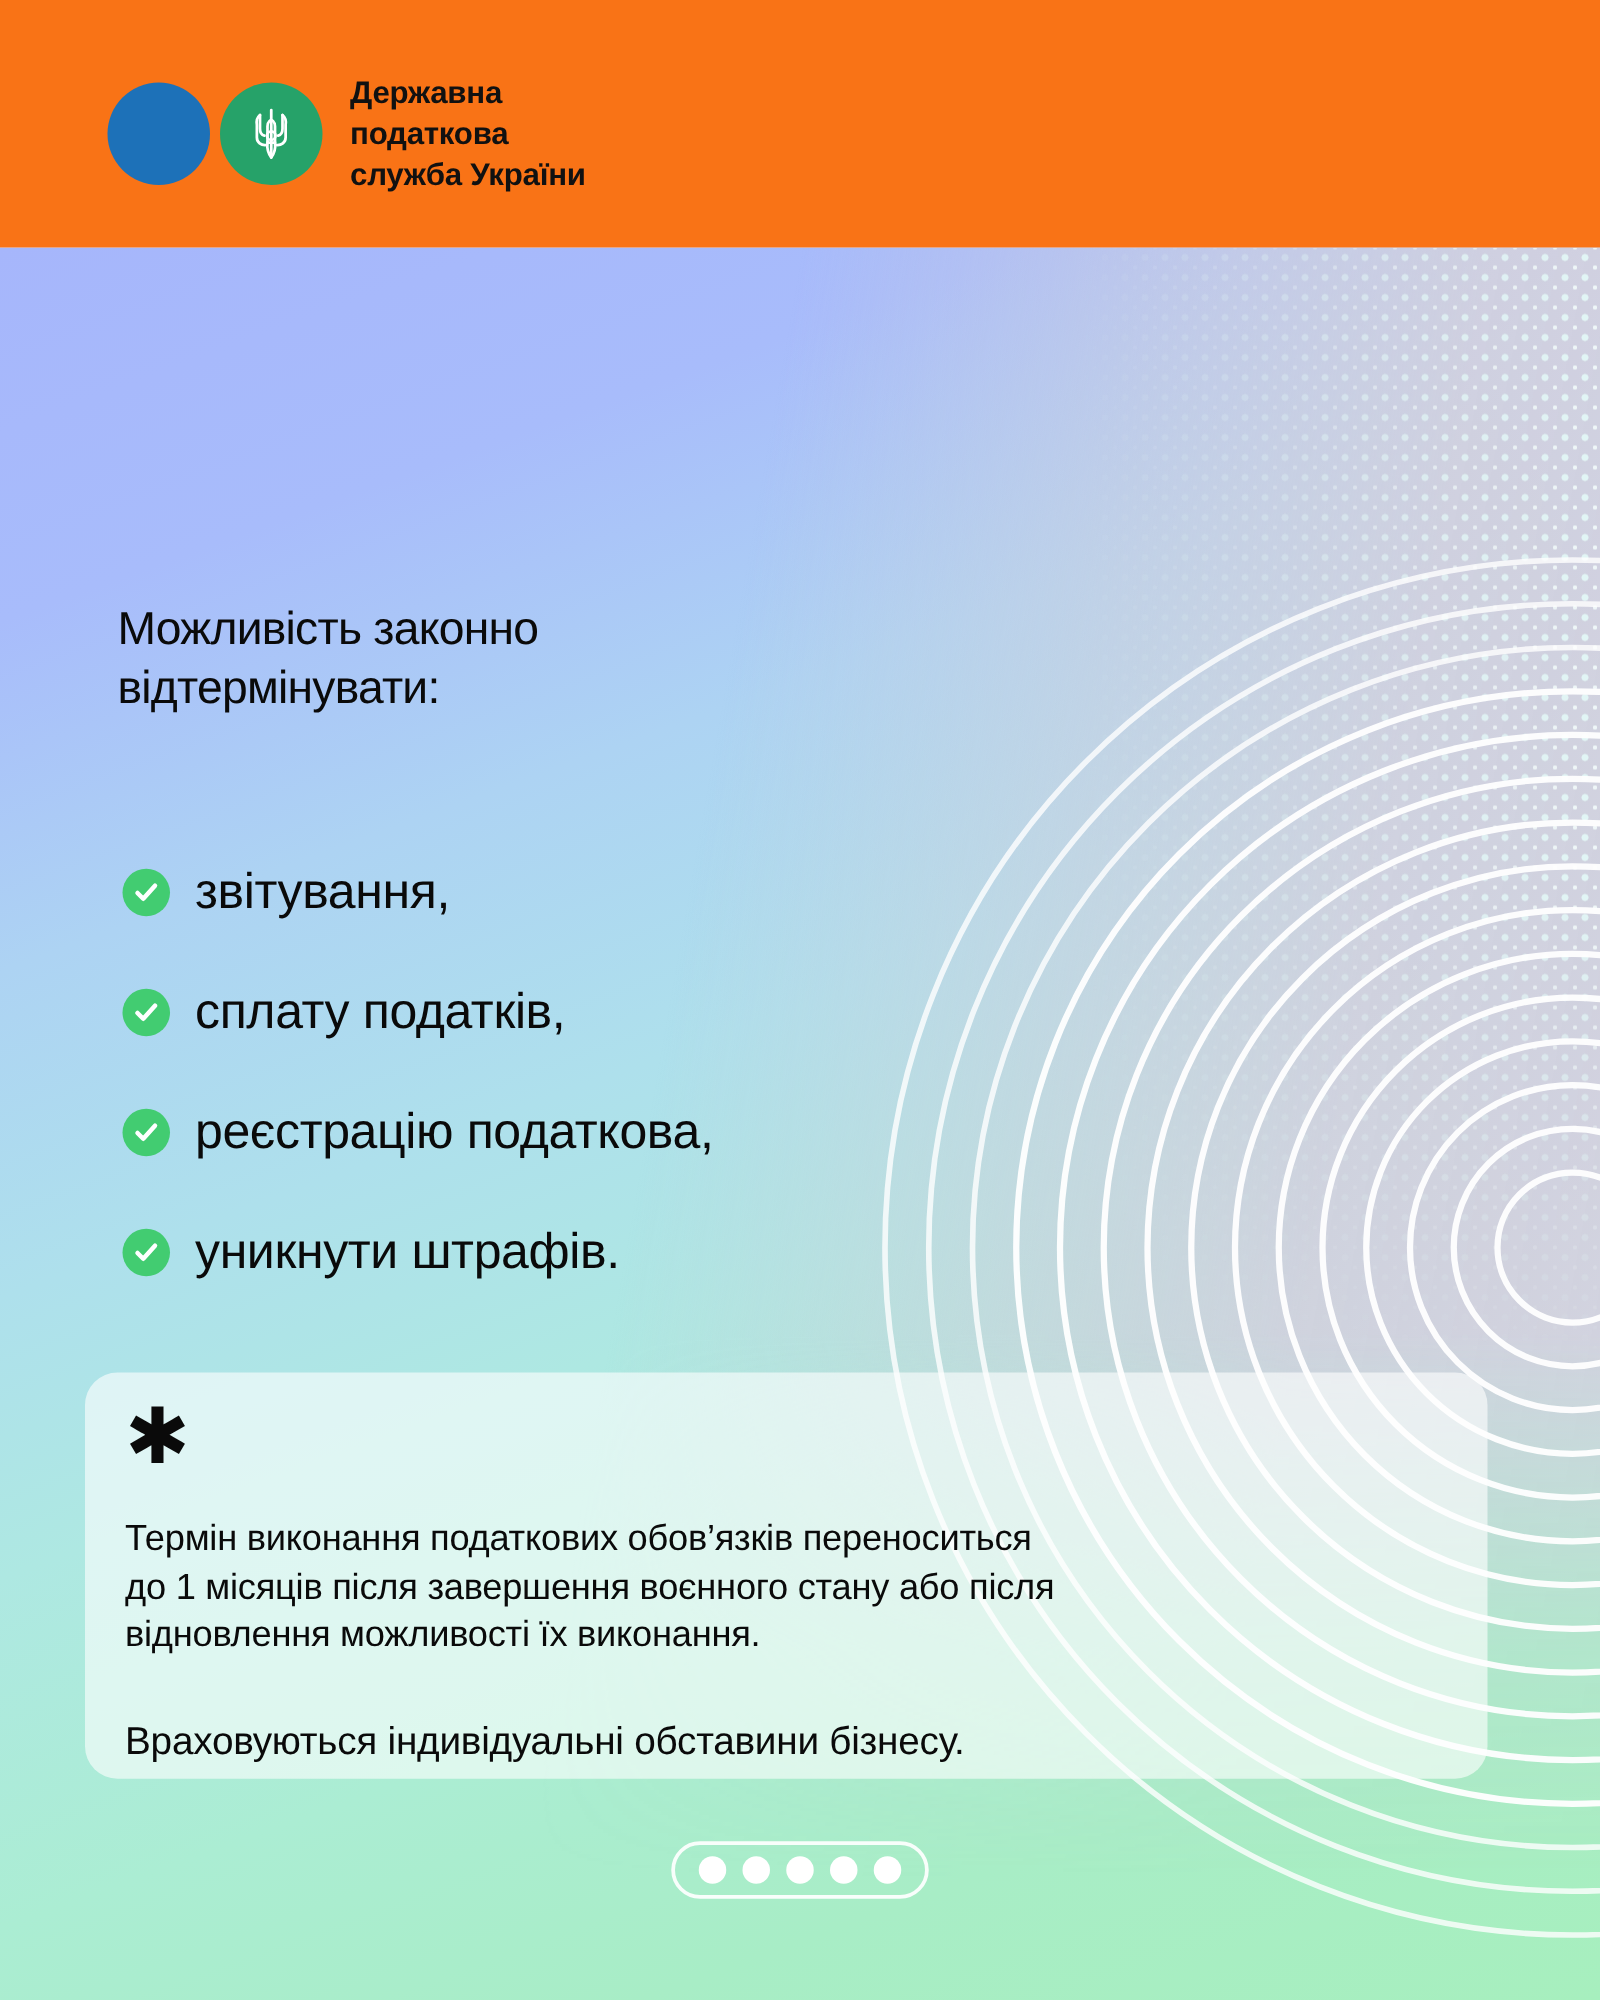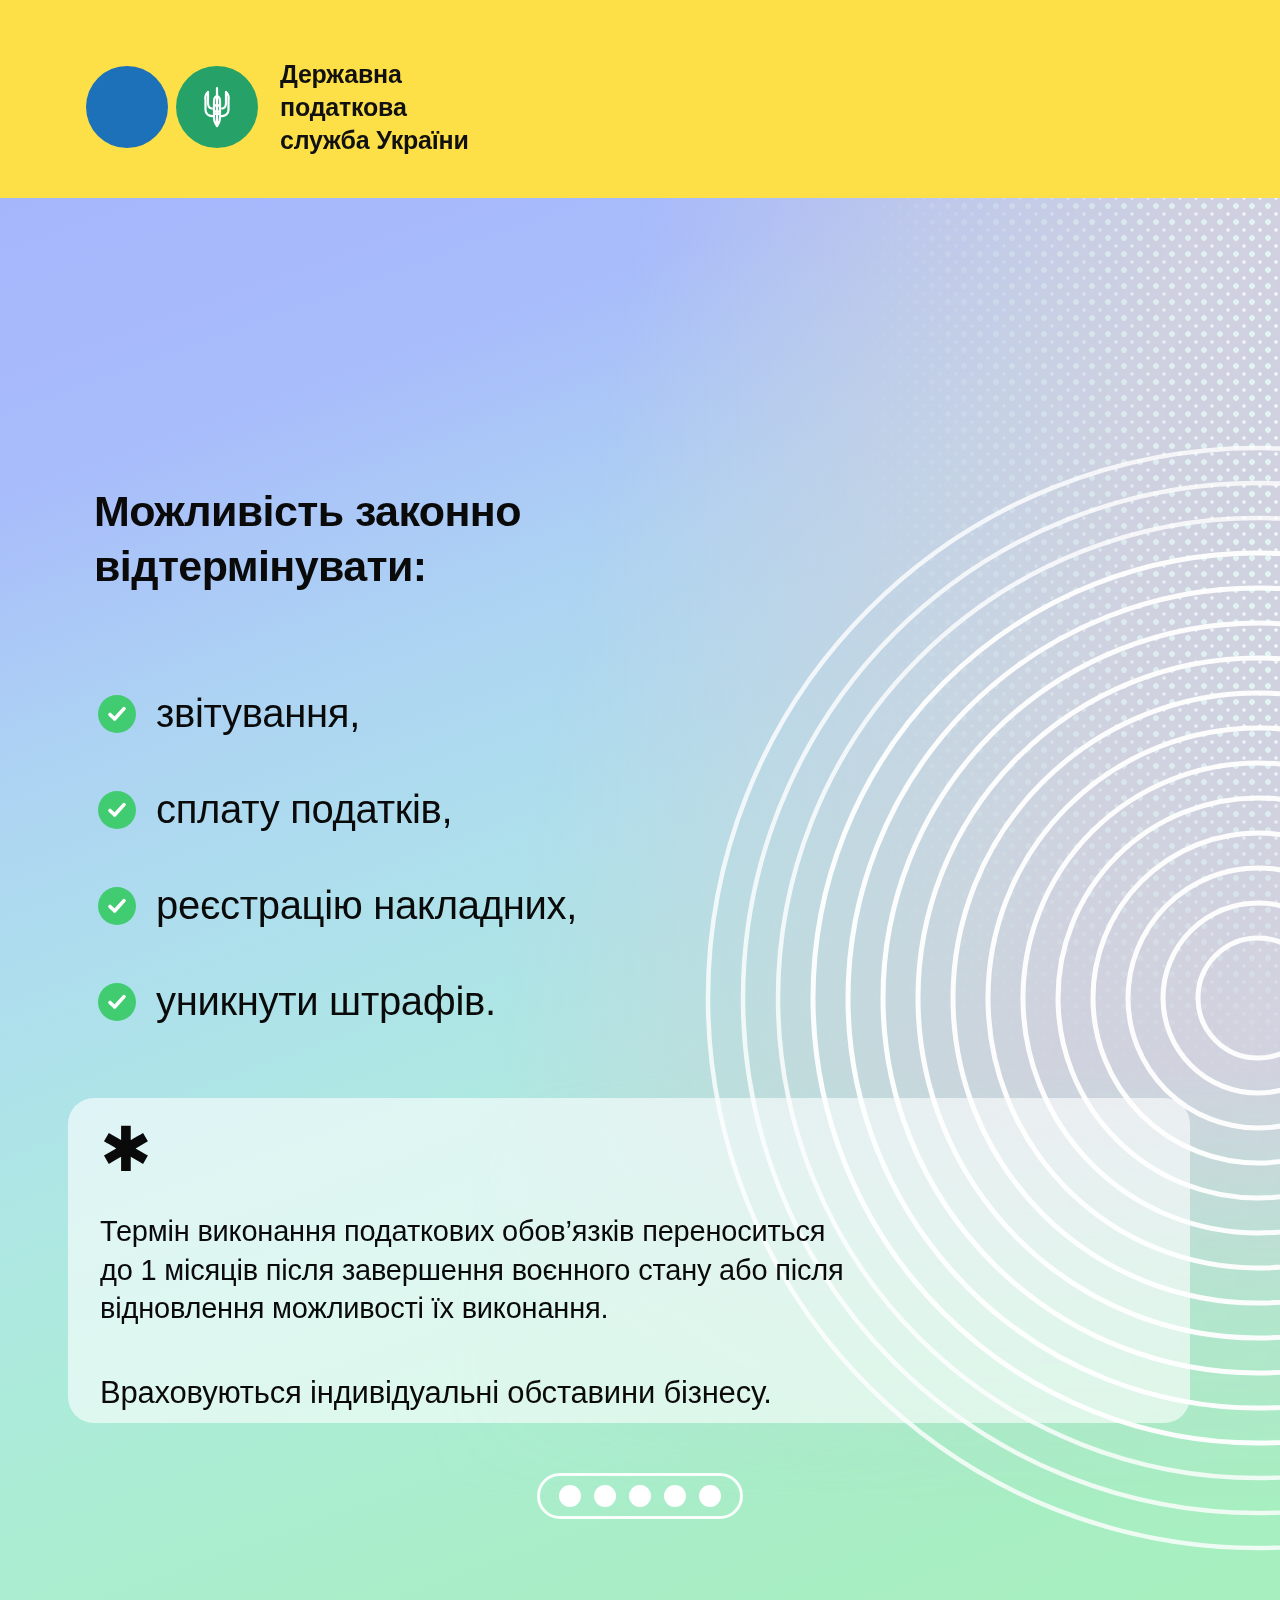--- a/index.html
+++ b/index.html
@@ -18,21 +18,21 @@
     overflow: hidden;
     background: #ffffff;
   }
 
   
   .header-band {
     position: absolute;
     left: 0; top: 0;
     width: 1280px;
     height: 198px;
-    background: #fde047;
+    background: #f97316;
     z-index: 40;
   }
   .logo-row {
     position: absolute;
     left: 86px;
     top: 58px;
     display: flex;
     align-items: center;
     gap: 0;
   }
@@ -151,22 +151,22 @@
     font-weight: 900;
     letter-spacing: -2.2px;
     color: #0A0A0A;
     line-height: 1;
     white-space: nowrap;
   }
   .subtitle {
     position: absolute;
     left: 94px;
     top: 250px;
-    font-size: 43px;
-    font-weight: bold;
+    font-size: 37px;
+    font-weight: normal;
     letter-spacing: -0.6px;
     line-height: 1.28;
     color: #0A0A0A;
     white-space: pre-line;
   }
 
   .bullets {
     position: absolute;
     left: 98px;
     top: 495px;
@@ -314,21 +314,21 @@
         </span>
         <span class="bullet-label">сплату податків,</span>
       </div>
 
       <div class="bullet">
         <span class="check-icon">
           <svg width="24" height="24" viewBox="0 0 24 24" aria-hidden="true">
             <path d="M5 12.4 L9.6 17 L19 6.6" fill="none" stroke="#FFFFFF" stroke-width="3.6" stroke-linecap="round" stroke-linejoin="round"></path>
           </svg>
         </span>
-        <span class="bullet-label">реєстрацію накладних,</span>
+        <span class="bullet-label">реєстрацію податкова,</span>
       </div>
 
       <div class="bullet">
         <span class="check-icon">
           <svg width="24" height="24" viewBox="0 0 24 24" aria-hidden="true">
             <path d="M5 12.4 L9.6 17 L19 6.6" fill="none" stroke="#FFFFFF" stroke-width="3.6" stroke-linecap="round" stroke-linejoin="round"></path>
           </svg>
         </span>
         <span class="bullet-label">уникнути штрафів.</span>
       </div>

